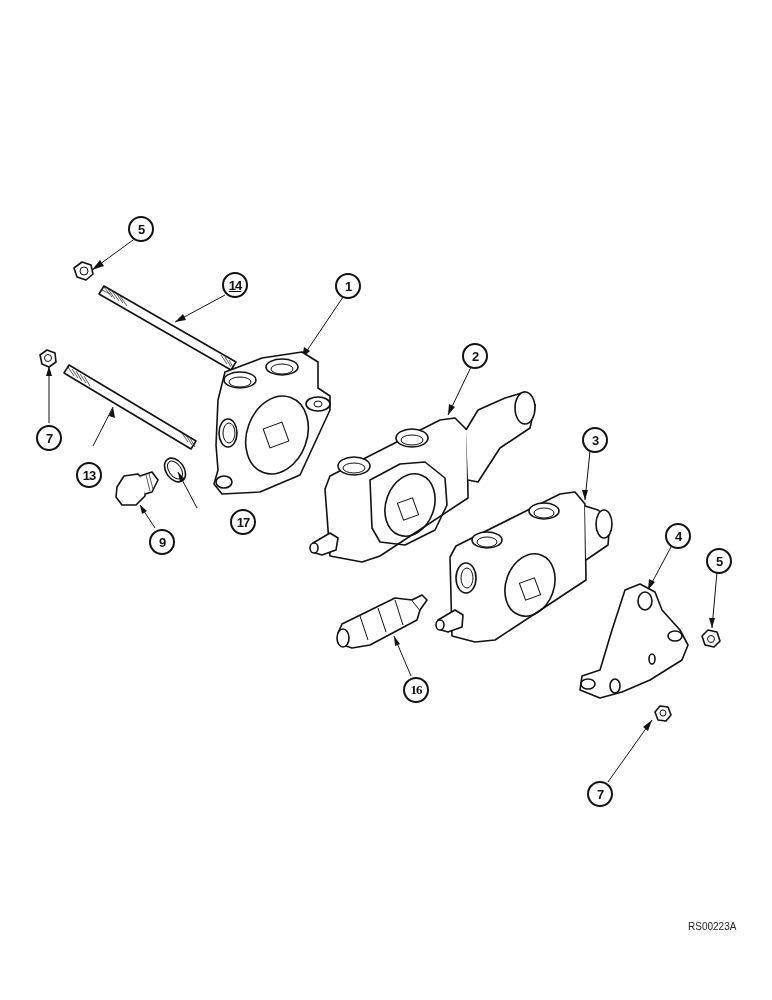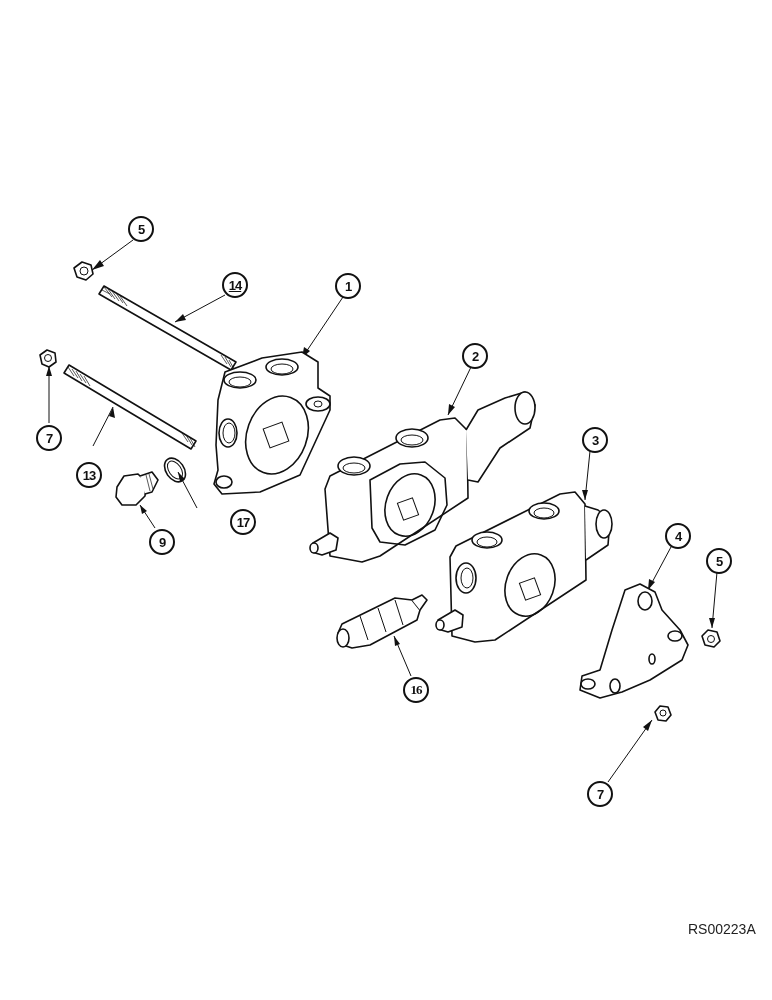--- a/index.html
+++ b/index.html
@@ -4,21 +4,21 @@
   <style>
     html, body { margin: 0; padding: 0; background: #ffffff; }
     body { width: 772px; height: 1000px; position: relative; overflow: hidden;
            font-family: "Liberation Sans", sans-serif; }
     #diagram { position: absolute; left: 0; top: 0; width: 772px; height: 1000px; }
     .callout { position: absolute; width: 26px; height: 26px; border: 2px solid #111;
                border-radius: 50%; background: #fff; box-sizing: border-box;
                display: flex; align-items: center; justify-content: center;
                font-family: "Liberation Sans", sans-serif; font-weight: bold;
                font-size: 13px; color: #111; letter-spacing: -1px; }
-    .ref-code { position: absolute; left: 688px; top: 921px; font-size: 14px;
+    .ref-code { position: absolute; left: 688px; top: 921px; font-size: 10px;
                 color: #222; font-family: "Liberation Sans", sans-serif; }
     svg .ln { fill: none; stroke: #111; stroke-width: 1.6; stroke-linejoin: round; stroke-linecap: round; }
     svg .thin { fill: none; stroke: #111; stroke-width: 1; }
     svg .body { fill: #fff; stroke: #111; stroke-width: 1.6; stroke-linejoin: round; }
     svg .thread { fill: none; stroke: #111; stroke-width: 0.7; }
   </style>
 </head>
 <body>
 
 <svg id="diagram" viewBox="0 0 772 1000" xmlns="http://www.w3.org/2000/svg">

